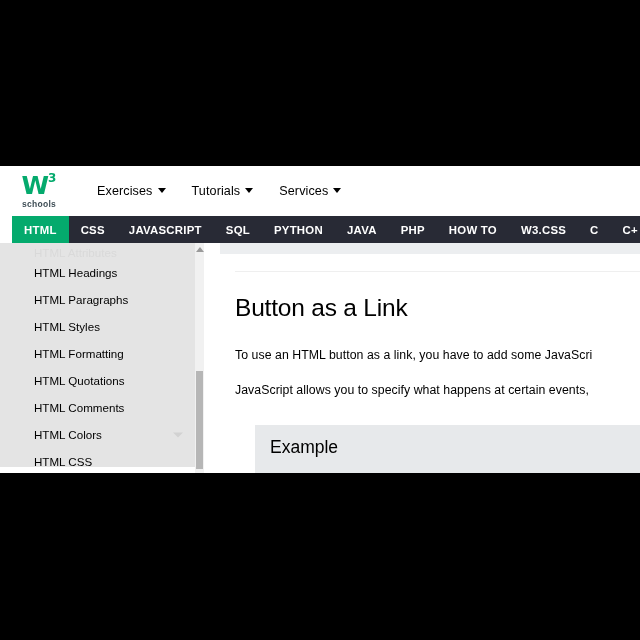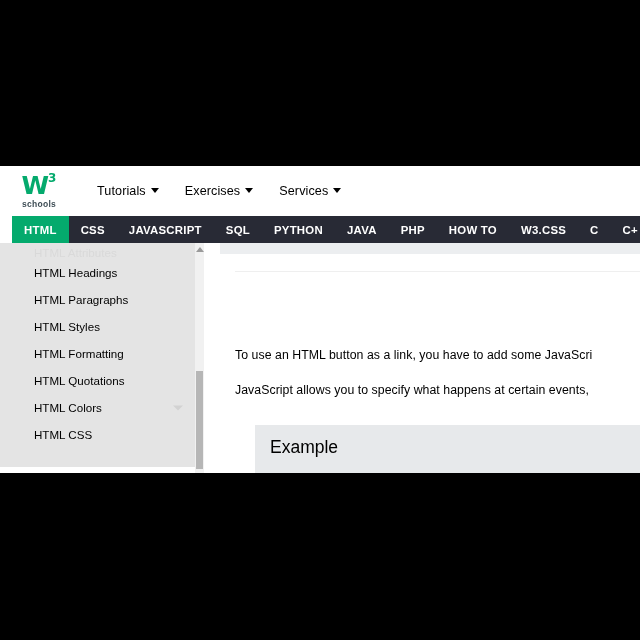--- a/index.html
+++ b/index.html
@@ -252,24 +252,24 @@
       <a id="logo" href="#">
         <span class="wmark">
           <span class="w">W</span>
           <span class="sup">3</span>
         </span>
         <span class="schools">schools</span>
       </a>
 
       <div class="topnav-items">
         <div class="topnav-item">
-          <span>Tutorials</span><span class="caret"></span>
+          <span>Exercises</span><span class="caret"></span>
         </div>
         <div class="topnav-item">
-          <span>Exercises</span><span class="caret"></span>
+          <span>Tutorials</span><span class="caret"></span>
         </div>
         <div class="topnav-item">
           <span>Services</span><span class="caret"></span>
         </div>
       </div>
     </div>
 
     <div id="searchbox">
       <input type="text" placeholder="Search..." style="">
       <button id="search-btn">
@@ -301,36 +301,38 @@
       <div class="cat">C+</div>
     </div>
 
     <div id="sidebar">
       <div class="side-item clipped">HTML Attributes</div>
       <div class="side-item">HTML Headings</div>
       <div class="side-item">HTML Paragraphs</div>
       <div class="side-item">HTML Styles</div>
       <div class="side-item">HTML Formatting</div>
       <div class="side-item">HTML Quotations</div>
+      <div class="side-item">HTML Comments</div>
       <div class="side-item">
         <span>HTML Colors</span>
         <span class="side-chevron"></span>
       </div>
       <div class="side-item">HTML CSS</div>
     </div>
 
     <div id="sb-track">
       <span id="sb-up"></span>
       <div id="sb-thumb"></div>
     </div>
 
     <div id="main">
       <div id="topstrip"></div>
       <div id="divider"></div>
 
+      <h1 id="h1">Button as a Link</h1>
 
       <p class="para" id="p1">To use an HTML button as a link, you have to add some JavaScri</p>
       <p class="para" id="p2">JavaScript allows you to specify what happens at certain events,</p>
 
       <div id="examplebox">
         <div id="example-title">Example</div>
       </div>
     </div>
 
   </div>

